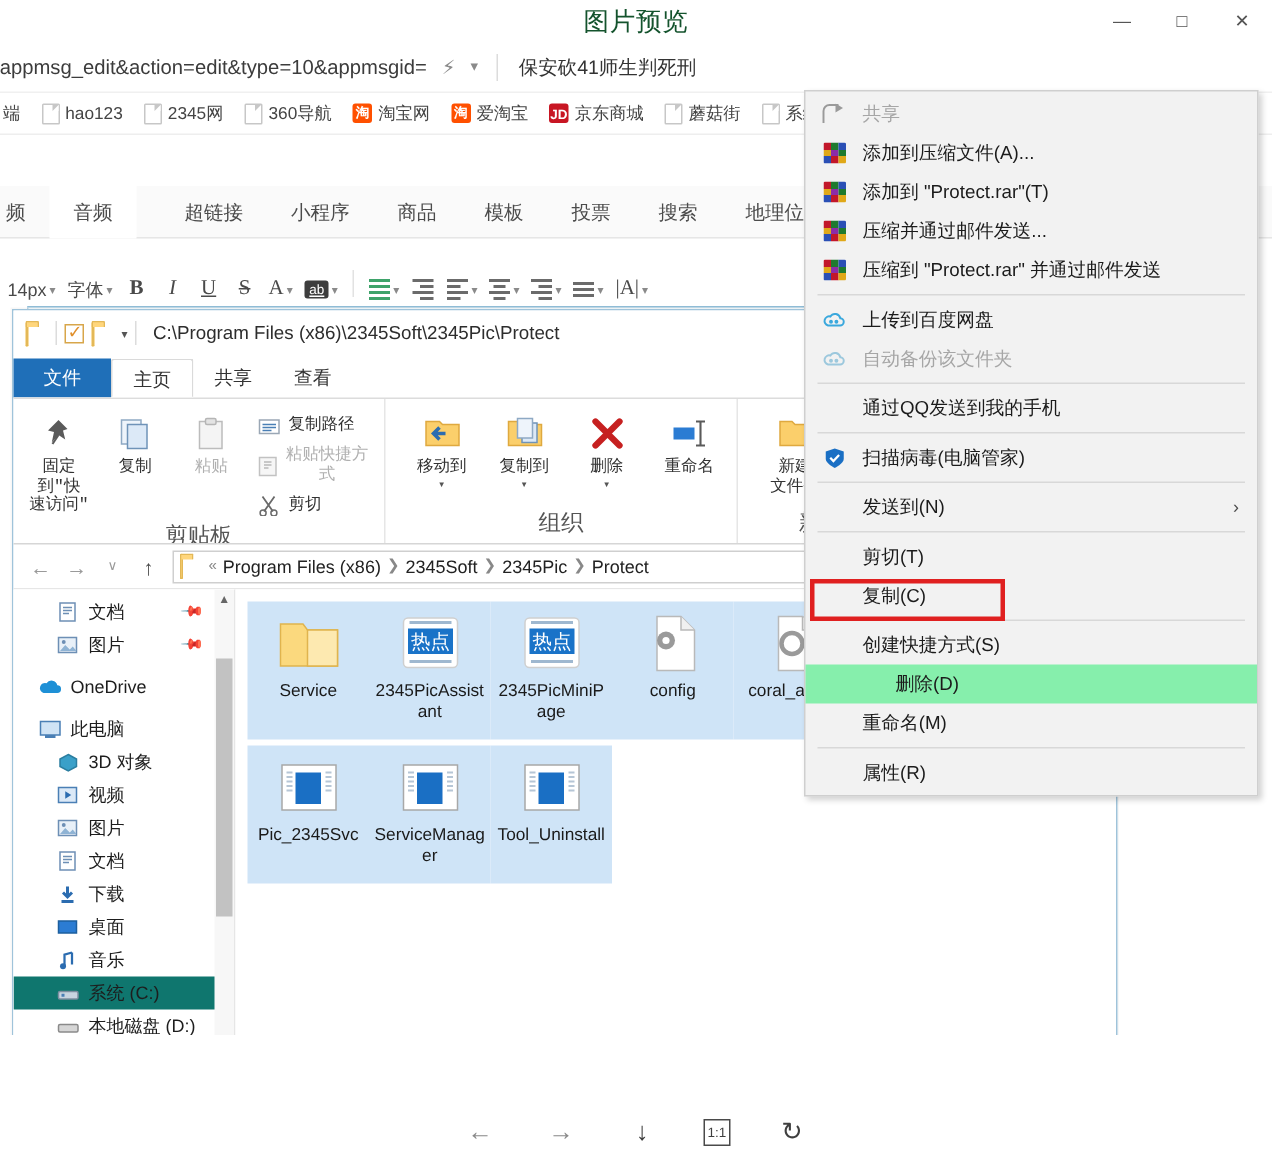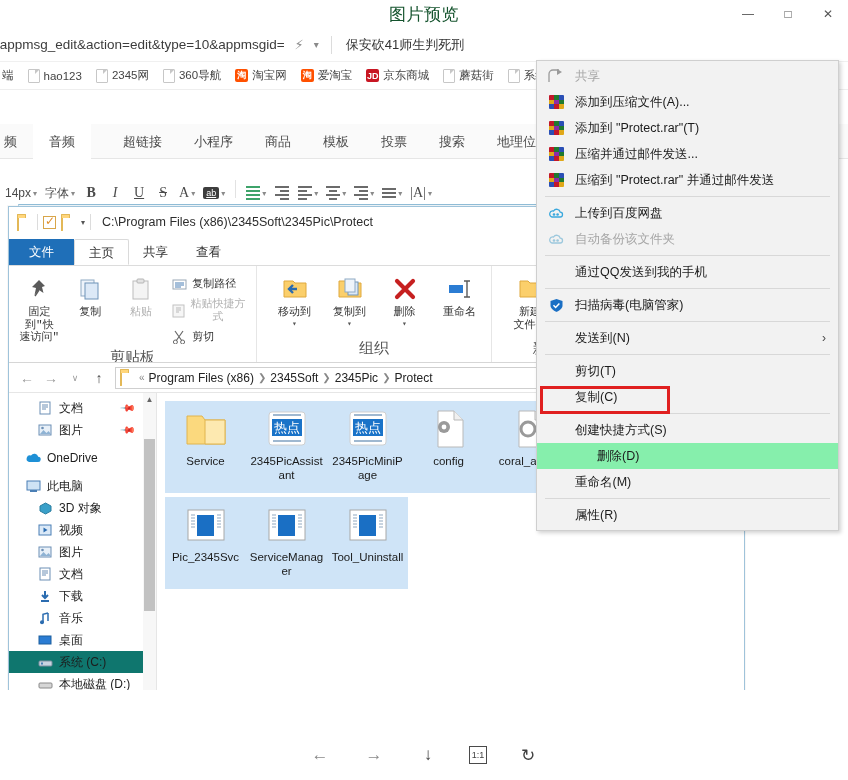--- a/index.html
+++ b/index.html
@@ -665,35 +665,35 @@
               <span class="nico">
                   <svg width="12" height="13" viewBox="0 0 12 13">
                     <path d="M6 1 v6 M3 5 l3 3 3-3" stroke="#2b6cb0" stroke-width="2" fill="none"></path>
                     <path d="M2 11h8" stroke="#2b6cb0" stroke-width="2"></path>
                   </svg>
                 </span>
               <span>下载</span>
             </div>
             <div class="navitem ind">
               <span class="nico">
+                  <svg width="14" height="12" viewBox="0 0 14 12">
+                    <rect x="1" y="2" width="12" height="8" fill="#2b7cd3" stroke="#1d5f9e"></rect>
+                  </svg>
+                </span>
+              <span>桌面</span>
+            </div>
+            <div class="navitem ind">
+              <span class="nico">
                   <svg width="12" height="13" viewBox="0 0 12 13">
                     <path d="M9 1 L9 9" stroke="#2b6cb0" stroke-width="1.5"></path>
                     <path d="M9 1 L4 2.4 L4 10" stroke="#2b6cb0" stroke-width="1.5" fill="none"></path>
                     <circle cx="3" cy="10.2" r="2" fill="#2b6cb0"></circle>
                   </svg>
                 </span>
               <span>音乐</span>
-            </div>
-            <div class="navitem ind">
-              <span class="nico">
-                  <svg width="14" height="12" viewBox="0 0 14 12">
-                    <rect x="1" y="2" width="12" height="8" fill="#2b7cd3" stroke="#1d5f9e"></rect>
-                  </svg>
-                </span>
-              <span>桌面</span>
             </div>
             <div class="navitem ind sel2">
               <span class="nico">
                   <svg width="15" height="12" viewBox="0 0 15 12">
                     <rect x="1" y="5" width="13" height="5" rx="1" fill="#c8d4e0" stroke="#7d8ea0"></rect>
                     <rect x="3" y="6.5" width="2" height="2" fill="#4a7fb5"></rect>
                   </svg>
                 </span>
               <span>系统 (C:)</span>
             </div>

